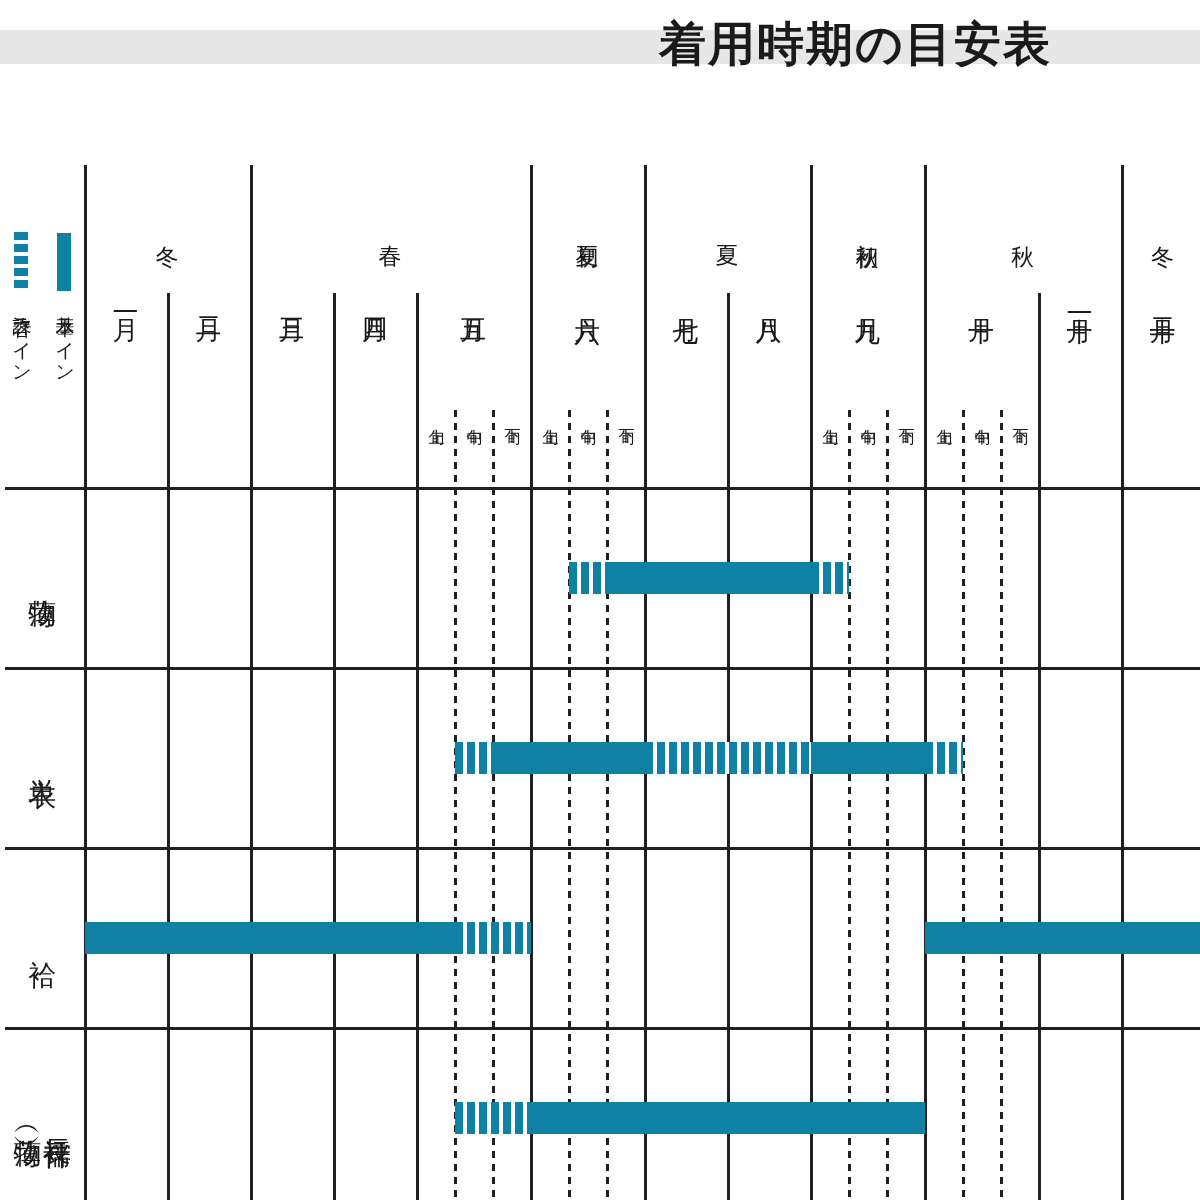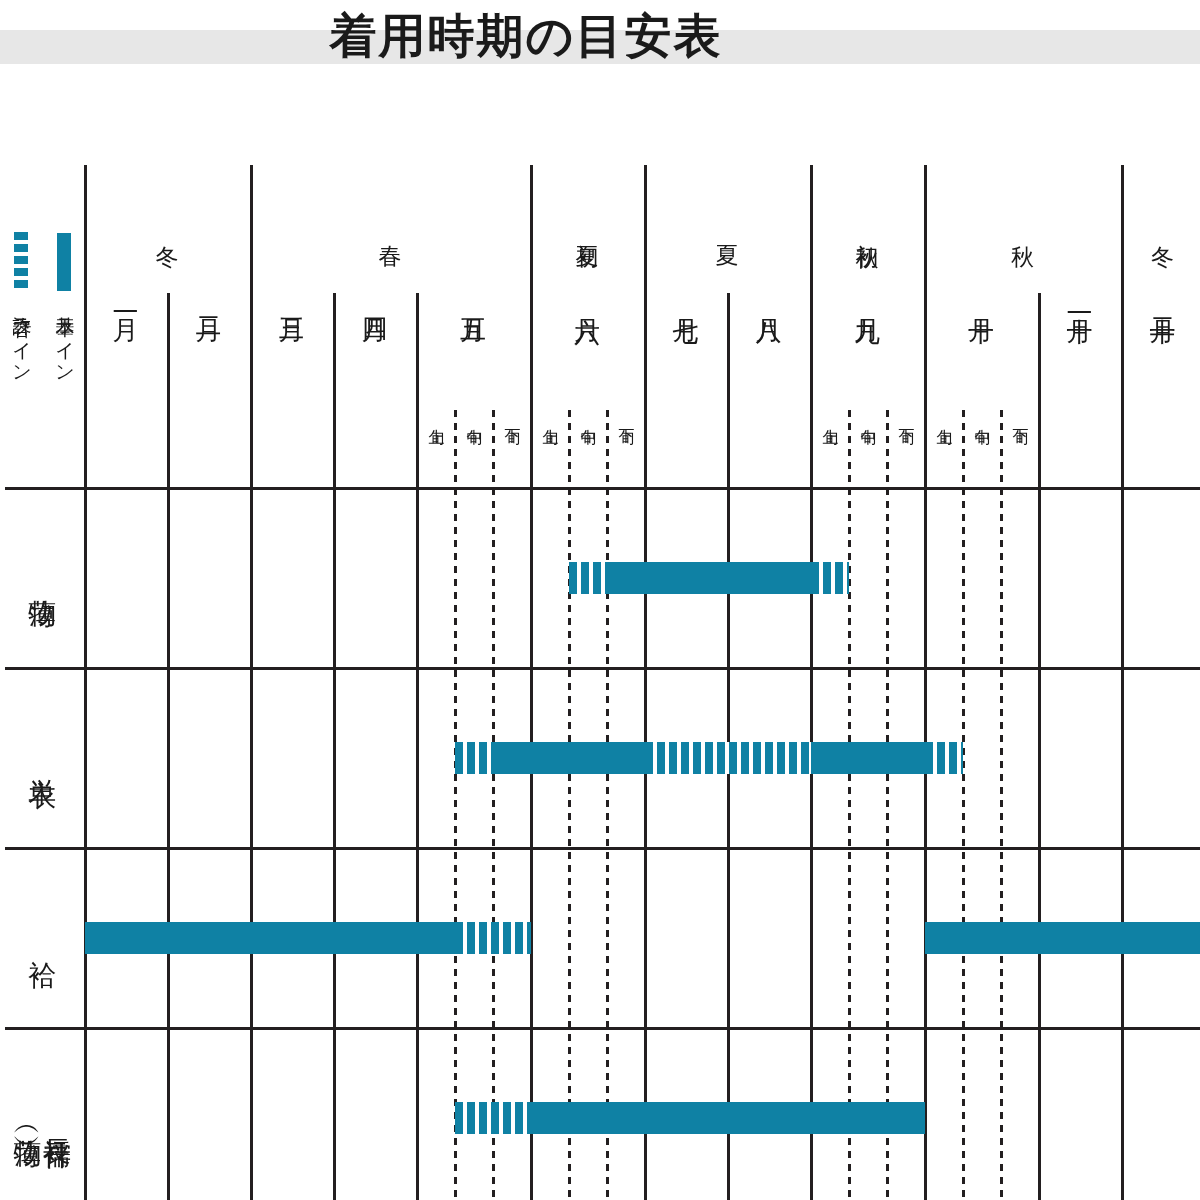--- a/index.html
+++ b/index.html
@@ -1,21 +1,21 @@
 <!DOCTYPE html>
 <html><head>
 <meta charset="utf-8">
 <style>
   html,body{margin:0;padding:0;background:#fff;}
   #stage{position:relative;width:1200px;height:1200px;background:#fff;overflow:hidden;
          font-family:"DejaVu Sans",sans-serif;color:#1a1a1a;}
   .vtext{writing-mode:vertical-rl;}
   .abs{position:absolute;}
   #title-band{position:absolute;left:0;top:30px;width:1200px;height:34px;}
-  #page-title{position:absolute;left:0;top:10px;width:1052px;text-align:center;
+  #page-title{position:absolute;left:0;top:18px;width:1052px;text-align:right;
               font-size:47px;font-weight:bold;letter-spacing:2px;line-height:1.1;}
   .legend-label{position:absolute;font-size:19px;letter-spacing:2px;}
   .season-label{position:absolute;font-size:23px;letter-spacing:2px;transform:translate(-50%,-50%);}
   .month-label{position:absolute;font-size:26px;transform:translateX(-50%);letter-spacing:1px;}
   .subdiv-label{position:absolute;font-size:16px;transform:translateX(-50%);letter-spacing:1px;}
   .row-label{position:absolute;font-size:28px;transform:translate(-50%,-50%);line-height:1.05;letter-spacing:1px;}
   .vline,.hline,.dline,.bar{position:absolute;}
 </style>
 </head>
 <body>

